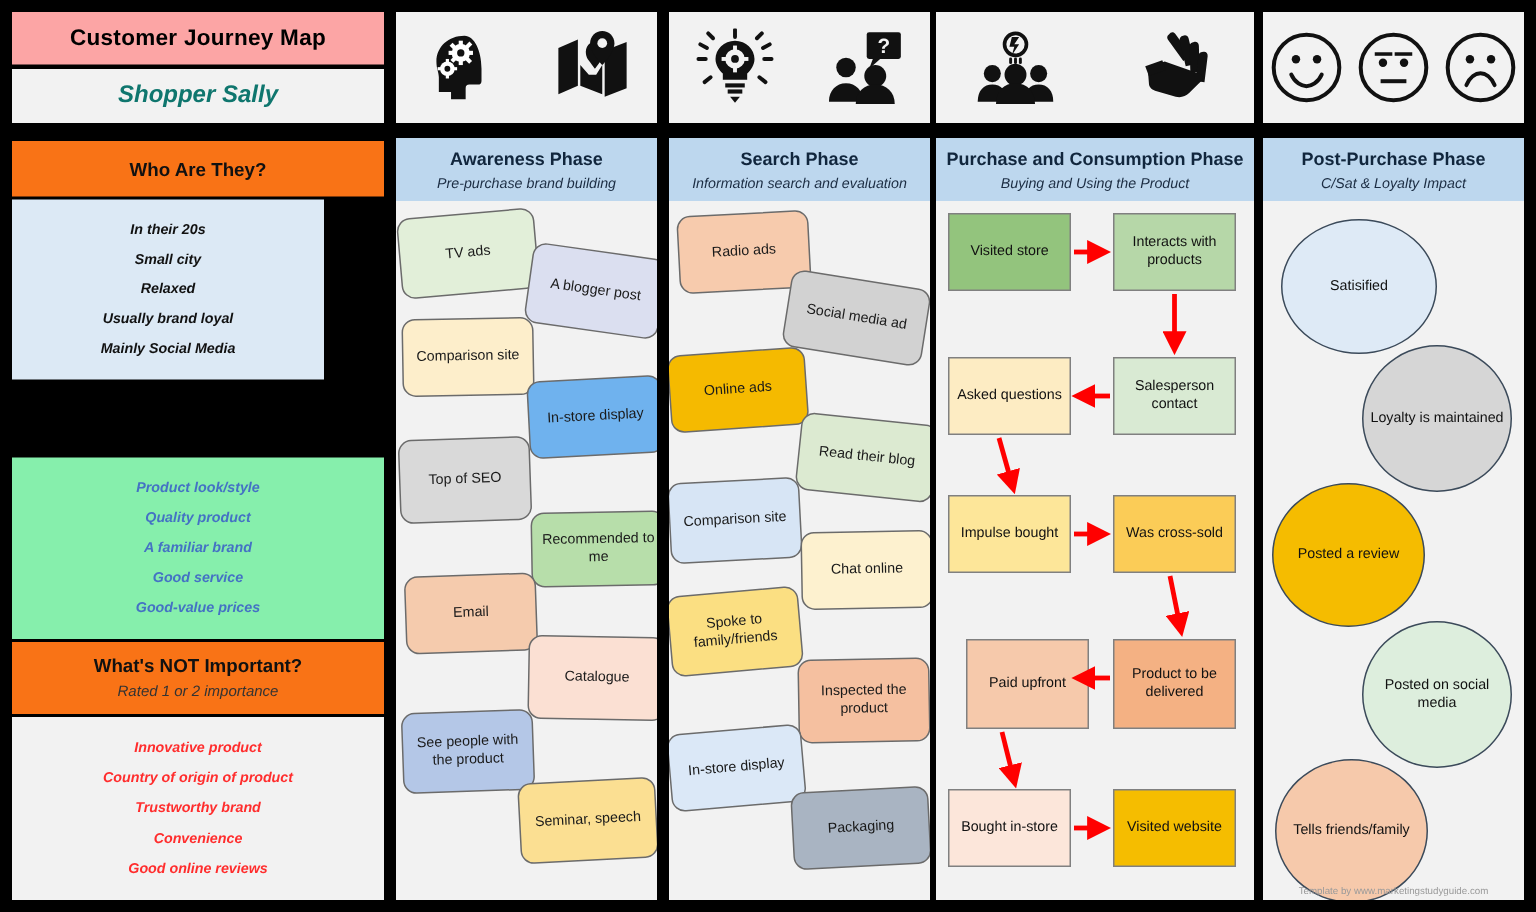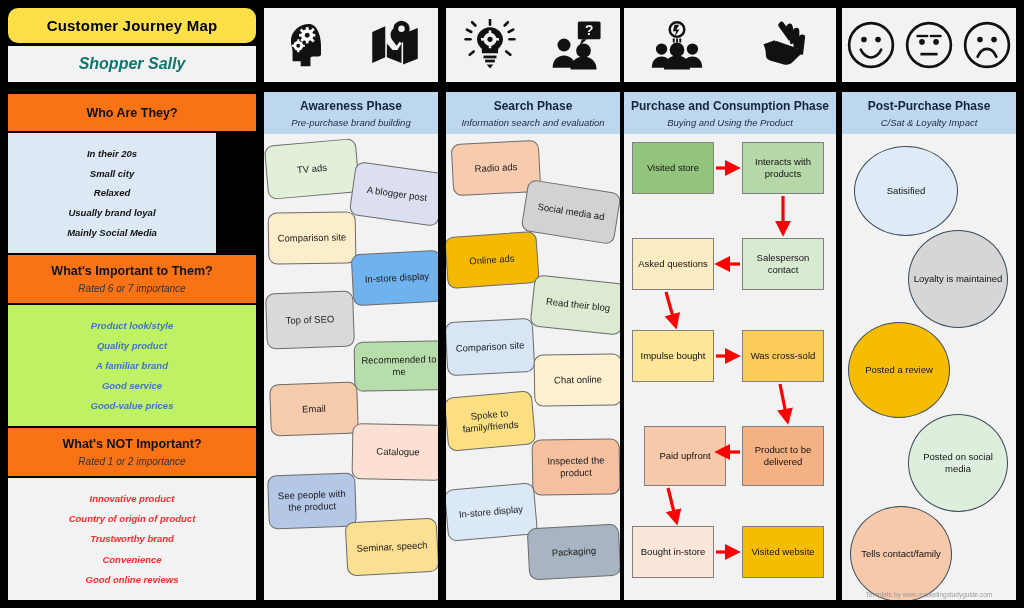--- a/index.html
+++ b/index.html
@@ -14,23 +14,23 @@
 
   
   .panel{position:absolute;background:#f2f2f2;box-sizing:border-box;}
 
   
   .iconstrip{display:flex;align-items:center;justify-content:space-around;background:#f2f2f2;}
   .iconstrip svg{display:block;}
 
   
   .title-bar{
-    position:absolute;background:#fde047;
+    position:absolute;background:#fca5a5;
     display:flex;align-items:center;justify-content:center;
-    font-weight:bold;font-size:15px;color:#000;letter-spacing:.2px;border-radius:10px;
+    font-weight:bold;font-size:15px;color:#000;letter-spacing:.2px;
   }
   .persona-bar{
     position:absolute;background:#f2f2f2;
     display:flex;align-items:center;justify-content:center;
     font-weight:bold;font-style:italic;font-size:16px;color:#0f766e;
   }
 
   
   .sec-head{
     position:absolute;background:#f97316;box-sizing:border-box;
@@ -38,21 +38,21 @@
   }
   .sec-head .t{font-weight:bold;font-size:12.5px;color:#111;}
   .sec-head .s{font-style:italic;font-size:10px;color:#333;margin-top:5px;}
   .sec-list{
     position:absolute;box-sizing:border-box;
     display:flex;flex-direction:column;align-items:center;justify-content:space-evenly;
   }
   .sec-list div{font-style:italic;font-weight:bold;font-size:9.5px;}
   .list-who{background:#dce9f5;}
   .list-who div{color:#111;}
-  .list-imp{background:#bef264;}
+  .list-imp{background:#86efac;}
   .list-imp div{color:#4472c4;}
   .list-notimp{background:#f2f2f2;}
   .list-notimp div{color:#ff2d2d;}
 
   
   .col{position:absolute;background:#f2f2f2;box-sizing:border-box;overflow:hidden;}
   .col-head{
     position:absolute;left:0;right:0;top:0;height:42px;
     background:#bdd7ee;border-bottom:7px solid #d946ef;
     display:flex;flex-direction:column;align-items:center;justify-content:center;
@@ -240,24 +240,20 @@
     <span class="t">Who Are They?</span>
   </div>
   <div class="sec-list list-who" style="left:8px;top:133px;width:208px;height:120px;padding:6px 0;">
     <div>In their 20s</div>
     <div>Small city</div>
     <div>Relaxed</div>
     <div>Usually brand loyal</div>
     <div>Mainly Social Media</div>
   </div>
 
-  <div class="sec-head" style="left:8px;top:255px;width:248px;height:48px;">
-    <span class="t">What's Important to Them?</span>
-    <span class="s">Rated 6 or 7 importance</span>
-  </div>
   <div class="sec-list list-imp" style="left:8px;top:305px;width:248px;height:121px;padding:6px 0;">
     <div>Product look/style</div>
     <div>Quality product</div>
     <div>A familiar brand</div>
     <div>Good service</div>
     <div>Good-value prices</div>
   </div>
 
   <div class="sec-head" style="left:8px;top:428px;width:248px;height:48px;">
     <span class="t">What's NOT Important?</span>
@@ -351,18 +347,18 @@
   <div class="col" style="left:842px;top:92px;width:174px;height:508px;">
     <div class="col-head">
       <span class="t">Post-Purchase Phase</span>
       <span class="s">C/Sat &amp; Loyalty Impact</span>
     </div>
     <div class="col-body">
       <div class="circ" style="left:12px;top:12px;width:102px;height:88px;background:#deeaf6;">Satisified</div>
       <div class="circ" style="left:66px;top:96px;width:98px;height:96px;background:#d6d6d6;">Loyalty is maintained</div>
       <div class="circ" style="left:6px;top:188px;width:100px;height:94px;background:#f5bc00;">Posted a review</div>
       <div class="circ" style="left:66px;top:280px;width:98px;height:96px;background:#ddeedd;">Posted on social media</div>
-      <div class="circ" style="left:8px;top:372px;width:100px;height:94px;background:#f6c9ab;">Tells contact/family</div>
+      <div class="circ" style="left:8px;top:372px;width:100px;height:94px;background:#f6c9ab;">Tells friends/family</div>
       <div class="footer">Template by www.marketingstudyguide.com</div>
     </div>
   </div>
 
 </div>
 
 </body></html>

